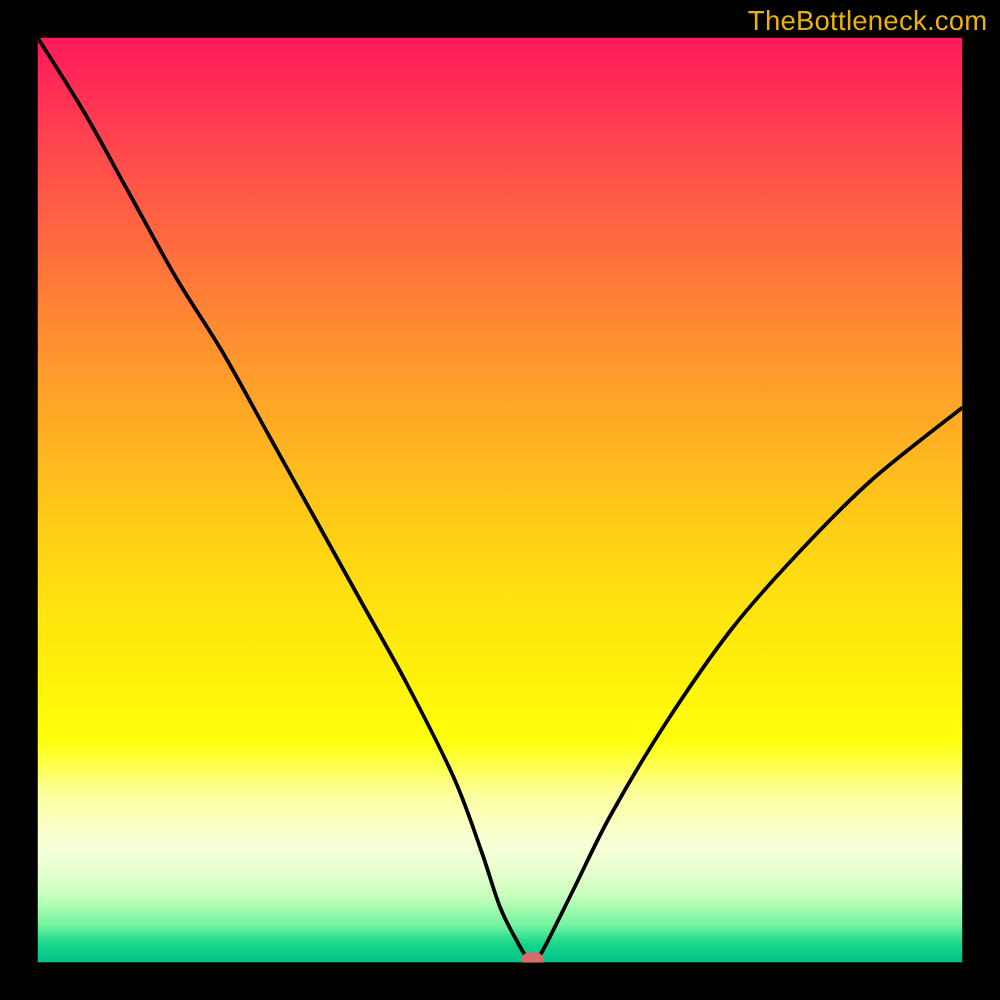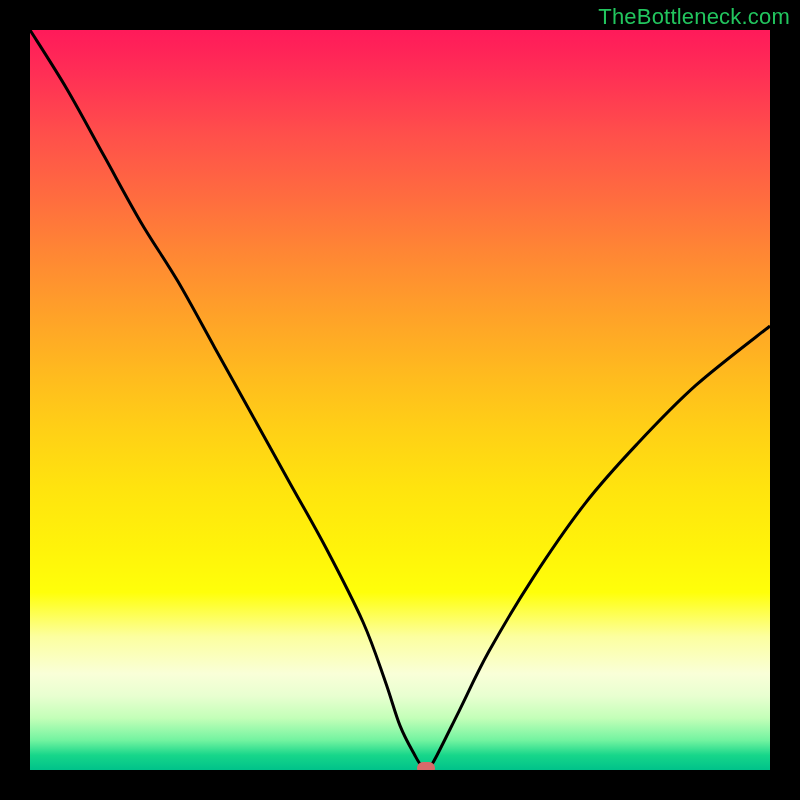--- a/index.html
+++ b/index.html
@@ -14,21 +14,21 @@
   .frame {
     position: relative;
     width: 800px;
     height: 800px;
     background: #000;
   }
   .watermark {
     position: absolute;
     top: 4px;
     right: 10px;
-    color: #22c55e;
+    color: #eab308;
     font-size: 22px;
     font-weight: 500;
     letter-spacing: 0.2px;
     z-index: 20;
   }
   .plot-area {
     position: absolute;
     left: 30px;
     top: 30px;
     width: 740px;

